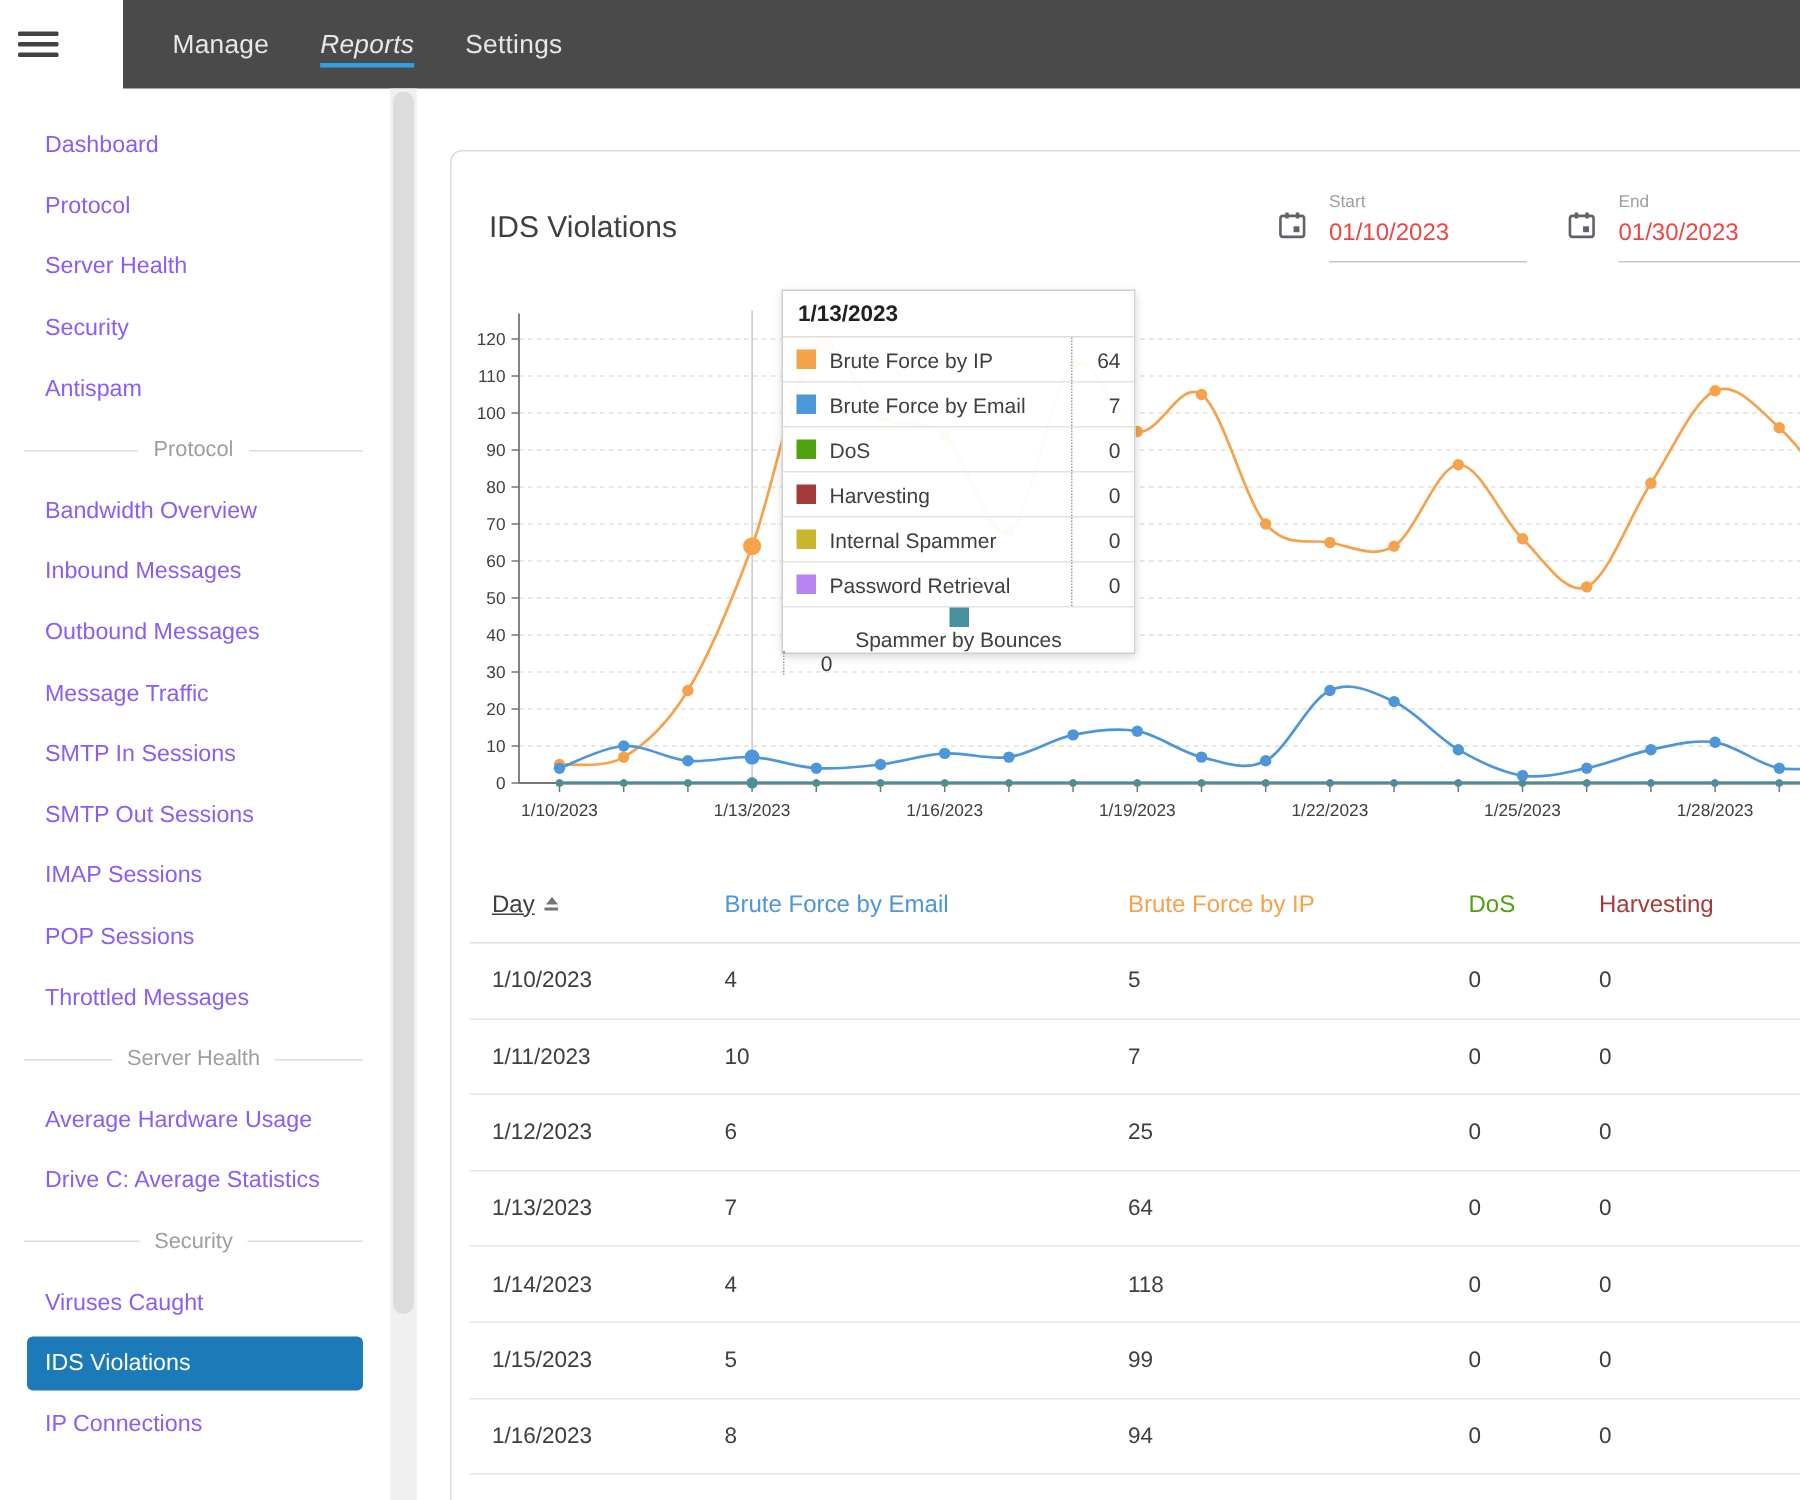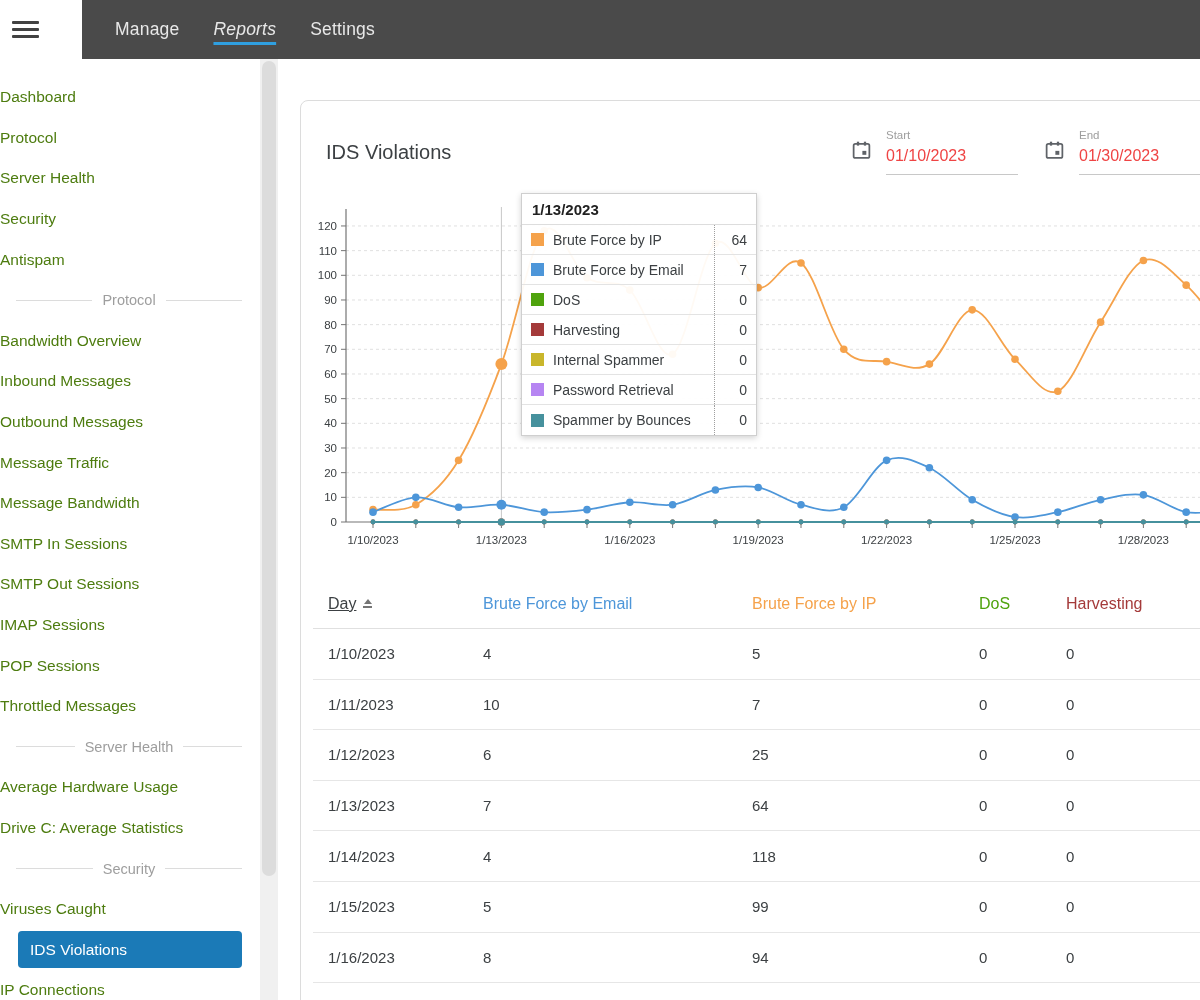--- a/index.html
+++ b/index.html
@@ -12,22 +12,22 @@
   .topbar .tab{color:#e8e8e8;font-size:17.5px;letter-spacing:.2px;cursor:pointer;}
   .topbar .tab.active{text-decoration:underline;text-decoration-color:#2f9fe0;
     text-decoration-thickness:3px;text-underline-offset:7px;font-style:italic;}
   .hamburger-box{position:absolute;left:0;top:0;width:50px;height:59px;background:#fff;
     display:flex;align-items:center;justify-content:center;}
   .hamburger{width:27px;cursor:pointer;}
   .hamburger div{height:3px;background:#424242;margin:4px 0;border-radius:1px;}
 
   
   .sidebar{position:absolute;left:0;top:77px;width:258px;}
-  .side-item{height:40.6px;display:flex;align-items:center;
-    font-size:15.5px;color:#4d7c0f;cursor:pointer;white-space:nowrap;}
+  .side-item{height:40.6px;display:flex;align-items:center;padding-left:30px;
+    font-size:15.5px;color:#8b5cf6;cursor:pointer;white-space:nowrap;}
   .side-item.selected{background:#1b7ab7;color:#fff;margin:2px 16px 2px 18px;height:36.6px;
     border-radius:4px;padding-left:12px;}
   .side-divider{height:40.6px;display:flex;align-items:center;padding:0 16px;color:#9e9e9e;
     font-size:14.5px;}
   .side-divider:before,.side-divider:after{content:"";flex:1;height:1px;background:#dcdcdc;}
   .side-divider:before{margin-right:10px;} .side-divider:after{margin-left:10px;}
   .side-scroll-track{position:absolute;left:260px;top:59px;width:18px;height:941px;background:#f0f0f0;}
   .side-scroll-thumb{position:absolute;left:2px;top:2px;width:14px;height:815px;background:#dcdcdc;border-radius:7px;}
 
   
@@ -43,21 +43,21 @@
 
   
   .chart-wrap{position:absolute;left:0;top:90px;width:900px;height:380px;}
 
   
   .tooltip{position:absolute;left:220px;top:92px;width:236px;background:rgba(255,255,255,.94);
     border:1px solid #cfcfcf;box-shadow:0 2px 6px rgba(0,0,0,.18);z-index:5;}
   .tt-head{height:31px;line-height:31px;padding-left:10px;font-size:15px;font-weight:bold;
     color:#212121;border-bottom:1px solid #ddd;}
   .tt-row{display:flex;align-items:center;height:30px;border-bottom:1px solid #e3e3e3;}
-  .tt-row:last-child{border-bottom:none;}
+  .tt-row:last-child{border-bottom:none;flex-direction:column;}
   .tt-swatch{width:13px;height:13px;margin:0 9px;flex:0 0 13px;}
   .tt-label{flex:1;font-size:14px;color:#3c4043;}
   .tt-val{width:42px;align-self:stretch;display:flex;align-items:center;justify-content:flex-end;
     padding-right:9px;font-size:14px;color:#3c4043;border-left:1px dotted #9e9e9e;}
 
   
   .tbl{position:absolute;left:12px;right:0;top:478px;}
   .tbl-row{display:grid;grid-template-columns:155px 269px 227px 87px 1fr;align-items:center;
     height:50.6px;border-bottom:1px solid #e6e6e6;font-size:15px;color:#3c4043;}
   .tbl-row.head{height:50px;font-size:16px;border-bottom:1px solid #e0e0e0;}
@@ -87,21 +87,20 @@
     <div class="side-item">Dashboard</div>
     <div class="side-item">Protocol</div>
     <div class="side-item">Server Health</div>
     <div class="side-item">Security</div>
     <div class="side-item">Antispam</div>
     <div class="side-divider">Protocol</div>
     <div class="side-item">Bandwidth Overview</div>
     <div class="side-item">Inbound Messages</div>
     <div class="side-item">Outbound Messages</div>
     <div class="side-item">Message Traffic</div>
-    <div class="side-item">Message Bandwidth</div>
     <div class="side-item">SMTP In Sessions</div>
     <div class="side-item">SMTP Out Sessions</div>
     <div class="side-item">IMAP Sessions</div>
     <div class="side-item">POP Sessions</div>
     <div class="side-item">Throttled Messages</div>
     <div class="side-divider">Server Health</div>
     <div class="side-item">Average Hardware Usage</div>
     <div class="side-item">Drive C: Average Statistics</div>
     <div class="side-divider">Security</div>
     <div class="side-item">Viruses Caught</div>

